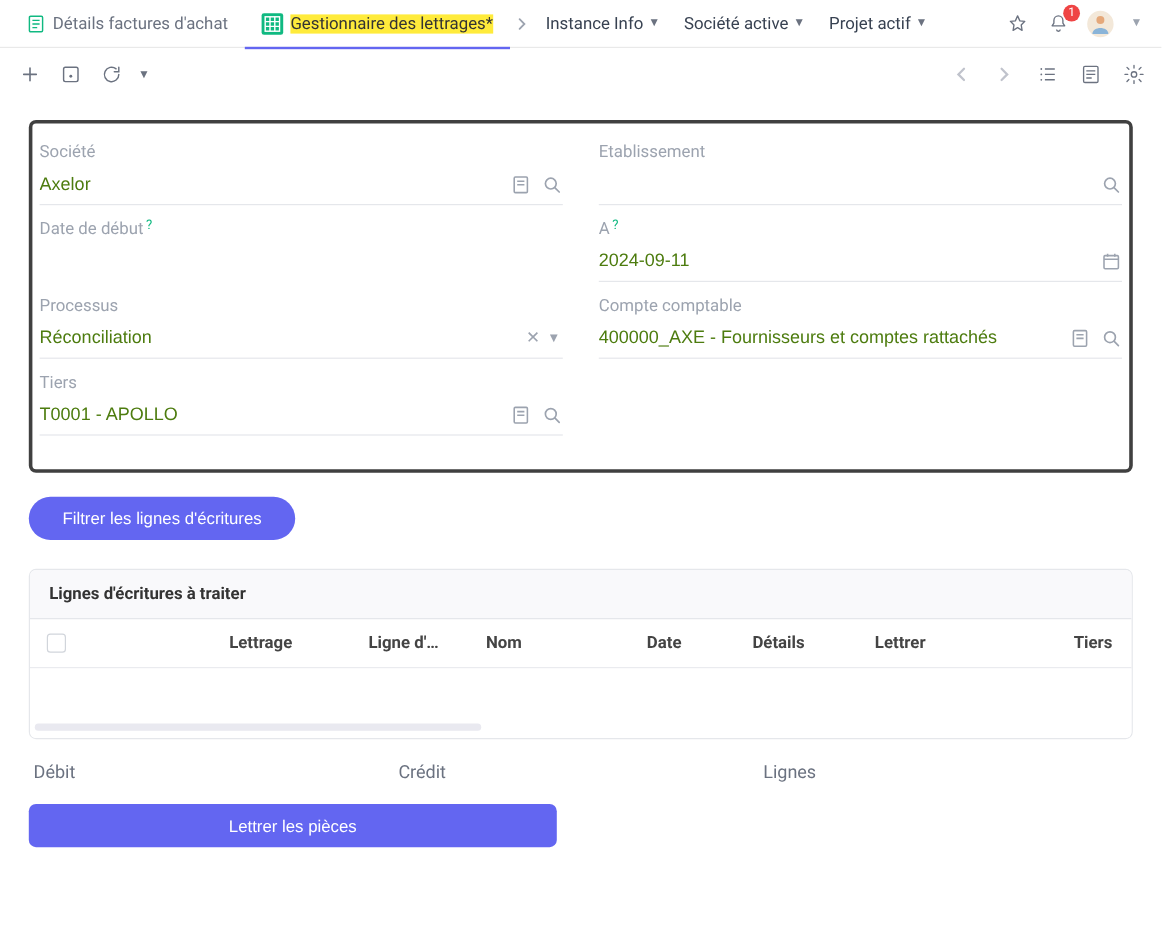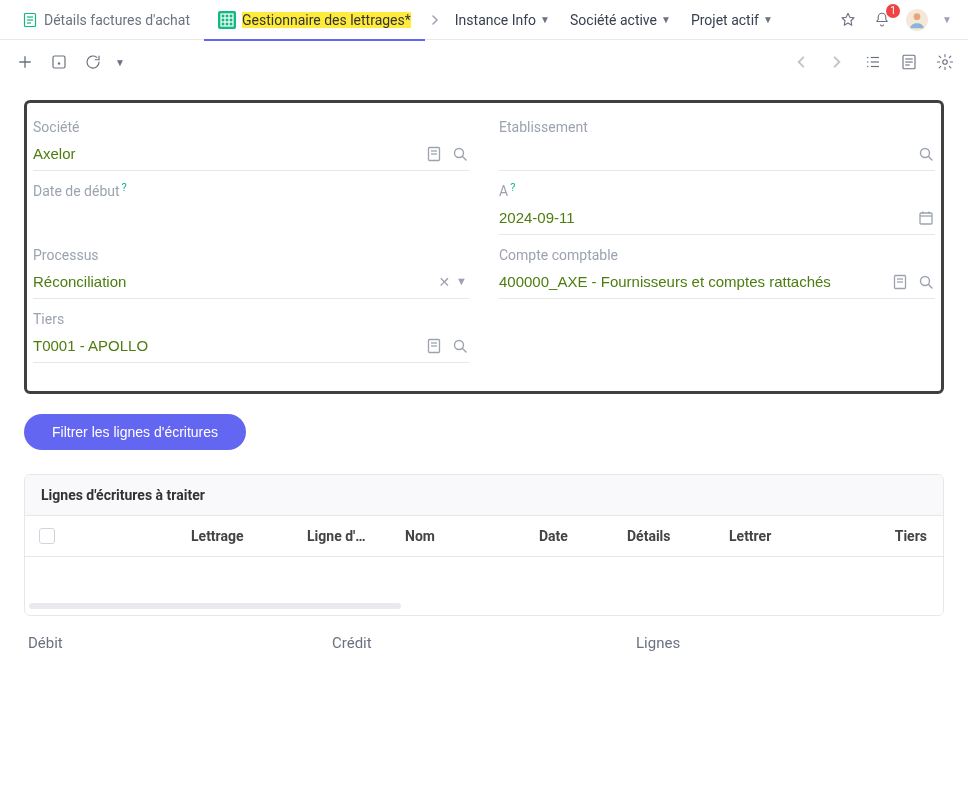--- a/index.html
+++ b/index.html
@@ -523,13 +523,16 @@
       <div class="scroll-thumb"></div>
     </div>
   </div>
 
   <div class="totals">
     <div class="tot">Débit</div>
     <div class="tot">Crédit</div>
     <div class="tot">Lignes</div>
   </div>
 
+  <div class="btn-row" style="margin-top:18px">
+    <button class="btn-primary" style="width:440px;border-radius:6px">Lettrer les pièces</button>
+  </div>
 </div>
 
 </body></html>

